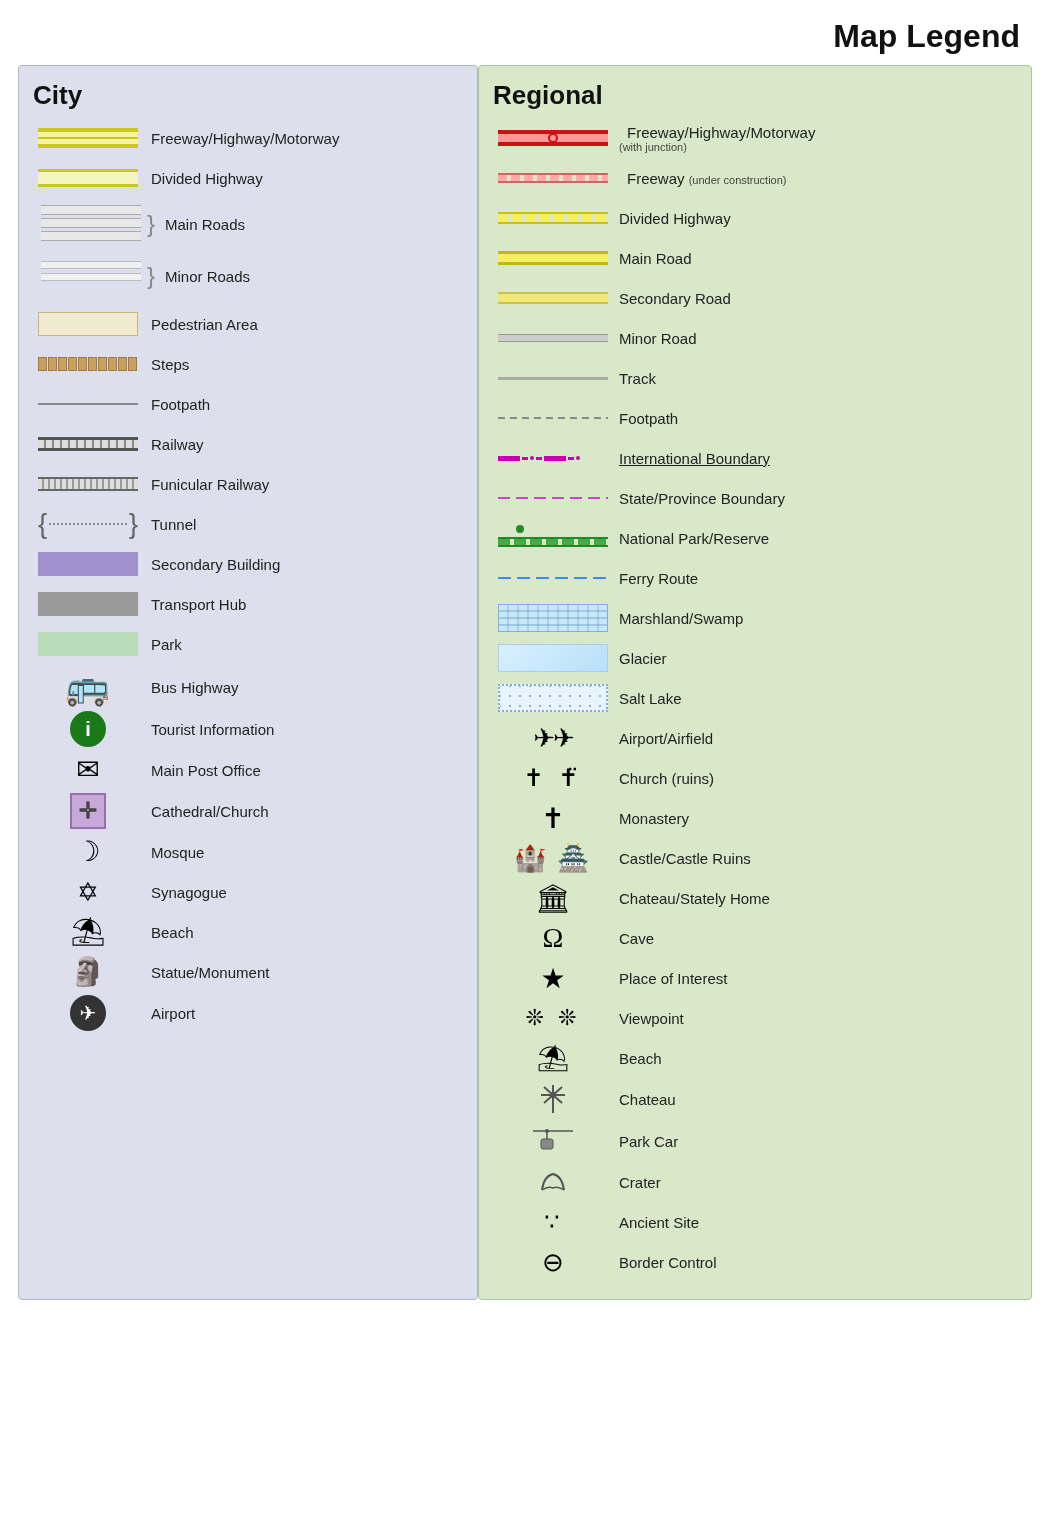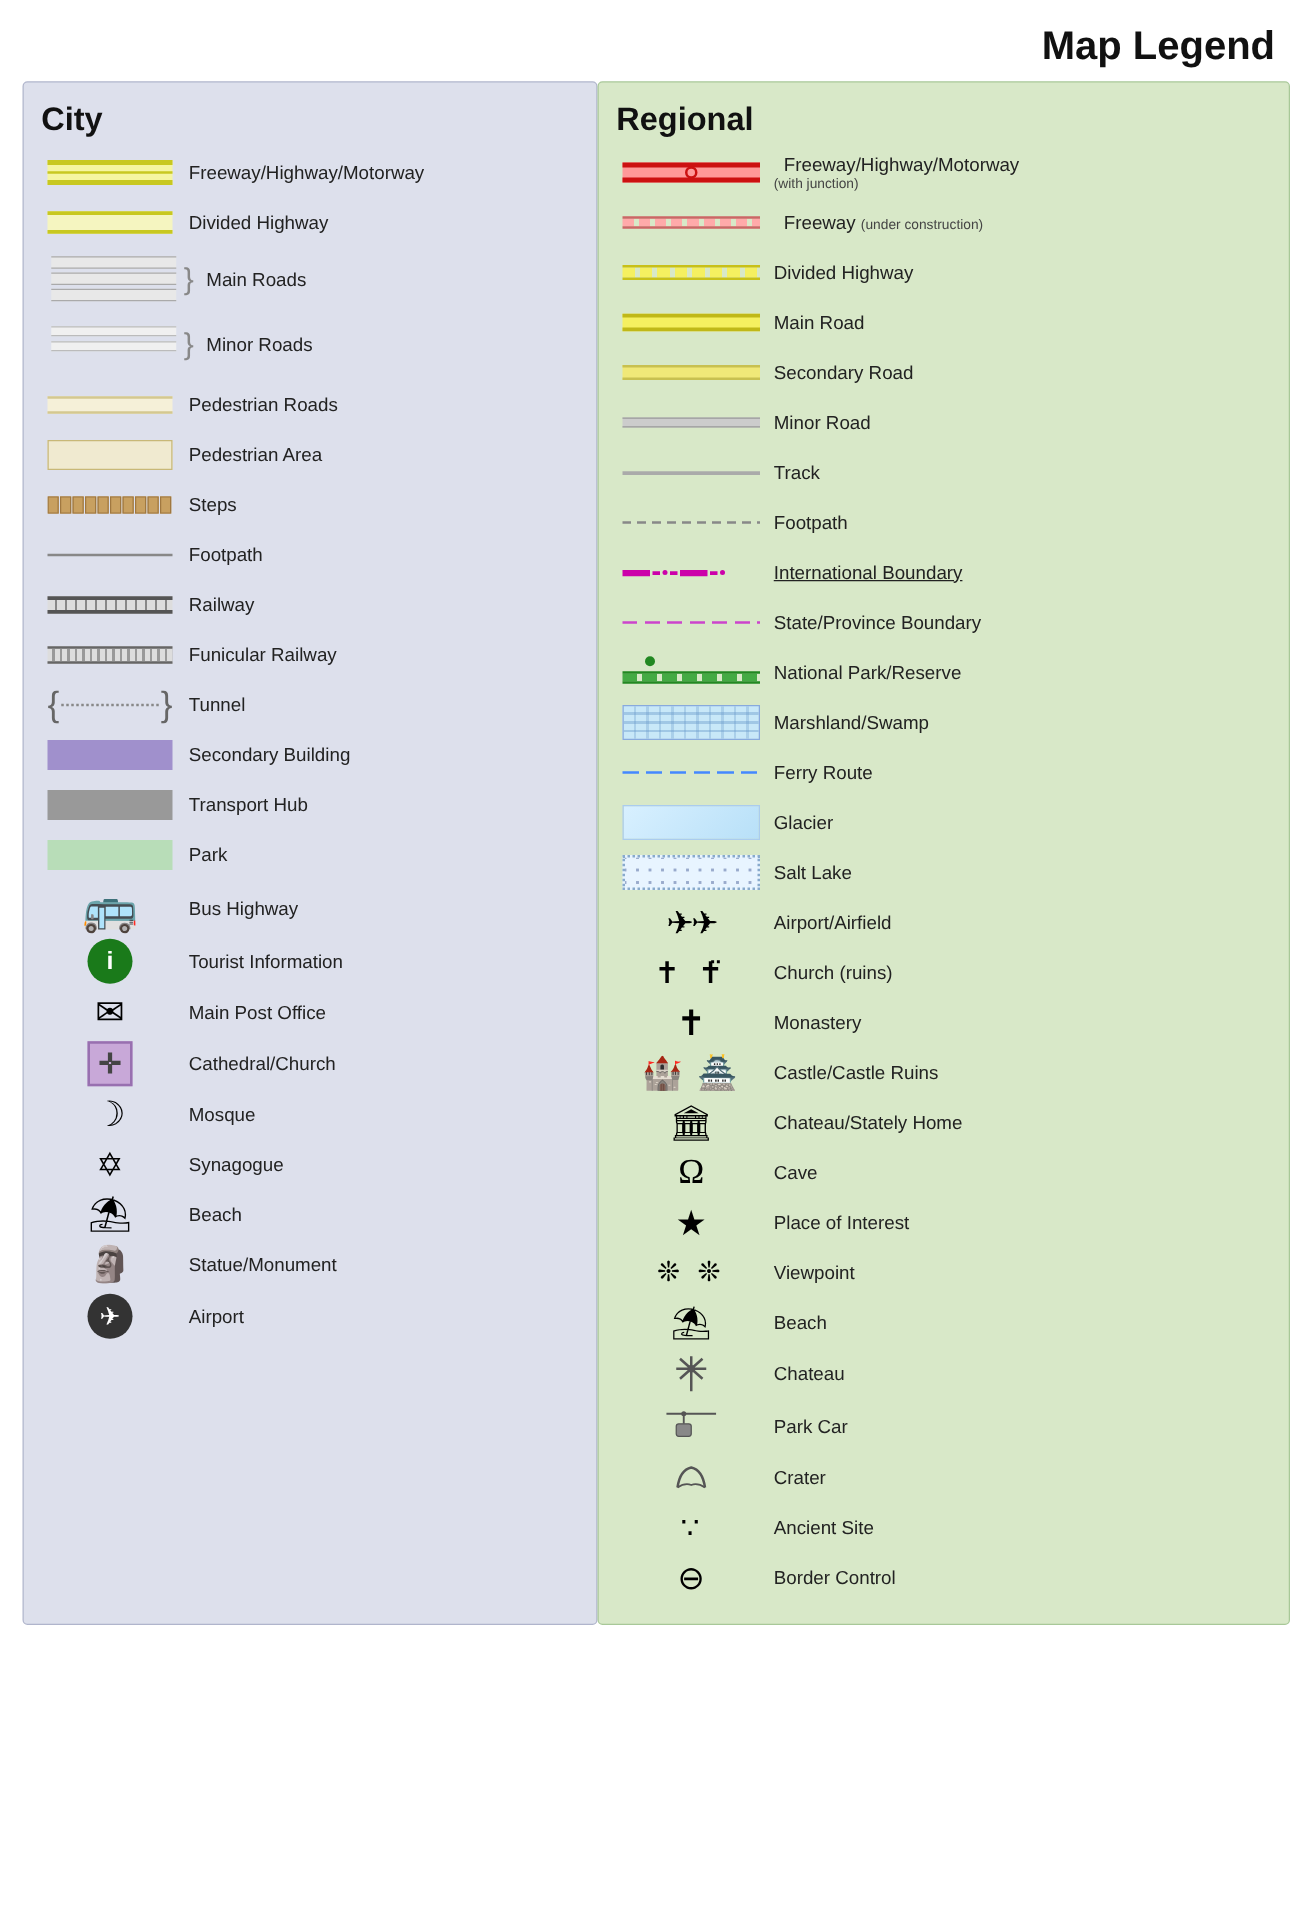--- a/index.html
+++ b/index.html
@@ -126,26 +126,20 @@
       <div class="symbol" style="flex-direction:column;gap:4px;align-items:flex-end;padding-right:2px;">
         <div style="width:100px;height:8px;background:#f0f0f0;border-top:1px solid #bbb;border-bottom:1px solid #bbb;"></div>
         <div style="width:100px;height:8px;background:#f0f0f0;border-top:1px solid #bbb;border-bottom:1px solid #bbb;"></div>
       </div>
       <div style="display:flex;align-items:center;height:30px;padding-left:4px;">
         <span style="font-size:24px;color:#888;margin-right:2px;">}</span>
         <span class="label">Minor Roads</span>
       </div>
     </div>
 
-    <div class="legend-item">
-      <div class="symbol">
-        <div style="width:100px;height:14px;background:#f5f0d8;border-top:2px solid #d4c890;border-bottom:2px solid #d4c890;"></div>
-      </div>
-      <div class="label">Pedestrian Roads</div>
-    </div>
 
     <div class="legend-item">
       <div class="symbol">
         <div style="width:100px;height:24px;background:#f0ead0;border:1.5px solid #c8b878;"></div>
       </div>
       <div class="label">Pedestrian Area</div>
     </div>
 
     <div class="legend-item">
       <div class="symbol">
@@ -388,35 +382,35 @@
         <div style="width:110px;position:relative;height:18px;">
           <div style="width:8px;height:8px;background:#228822;border-radius:50%;position:absolute;top:-4px;left:18px;z-index:2;"></div>
           <div style="position:absolute;bottom:0;left:0;right:0;height:10px;background:repeating-linear-gradient(90deg, #44aa44 0, #44aa44 12px, transparent 12px, transparent 16px);border-top:2px solid #228822;border-bottom:2px solid #228822;"></div>
         </div>
       </div>
       <div class="label" style="padding-left:6px;">National Park/Reserve</div>
     </div>
 
     <div class="legend-item">
       <div class="reg-symbol">
+        <div style="width:110px;height:2px;background:repeating-linear-gradient(90deg, #4488ff 0, #4488ff 13px, transparent 13px, transparent 19px);"></div>
+      </div>
+      <div class="label" style="padding-left:6px;">Ferry Route</div>
+    </div>
+
+    <div class="legend-item">
+      <div class="reg-symbol">
         <div style="width:110px;height:28px;background:#c8e8f8;border:1.5px solid #88aadd;position:relative;overflow:hidden;">
           <div style="position:absolute;top:0;left:0;right:0;bottom:0;background:
             repeating-linear-gradient(0deg, transparent 0, transparent 5px, rgba(100,150,200,0.4) 5px, rgba(100,150,200,0.4) 7px),
             repeating-linear-gradient(90deg, transparent 0, transparent 8px, rgba(100,150,200,0.3) 8px, rgba(100,150,200,0.3) 10px)
           ;"></div>
         </div>
       </div>
       <div class="label" style="padding-left:6px;">Marshland/Swamp</div>
-    </div>
-
-    <div class="legend-item">
-      <div class="reg-symbol">
-        <div style="width:110px;height:2px;background:repeating-linear-gradient(90deg, #4488ff 0, #4488ff 13px, transparent 13px, transparent 19px);"></div>
-      </div>
-      <div class="label" style="padding-left:6px;">Ferry Route</div>
     </div>
 
     <div class="legend-item">
       <div class="reg-symbol">
         <div style="width:110px;height:28px;background:linear-gradient(135deg, #d8f0ff 0%, #b8e0f8 100%);border:1.5px solid #aaccee;"></div>
       </div>
       <div class="label" style="padding-left:6px;">Glacier</div>
     </div>
 
     <div class="legend-item">

